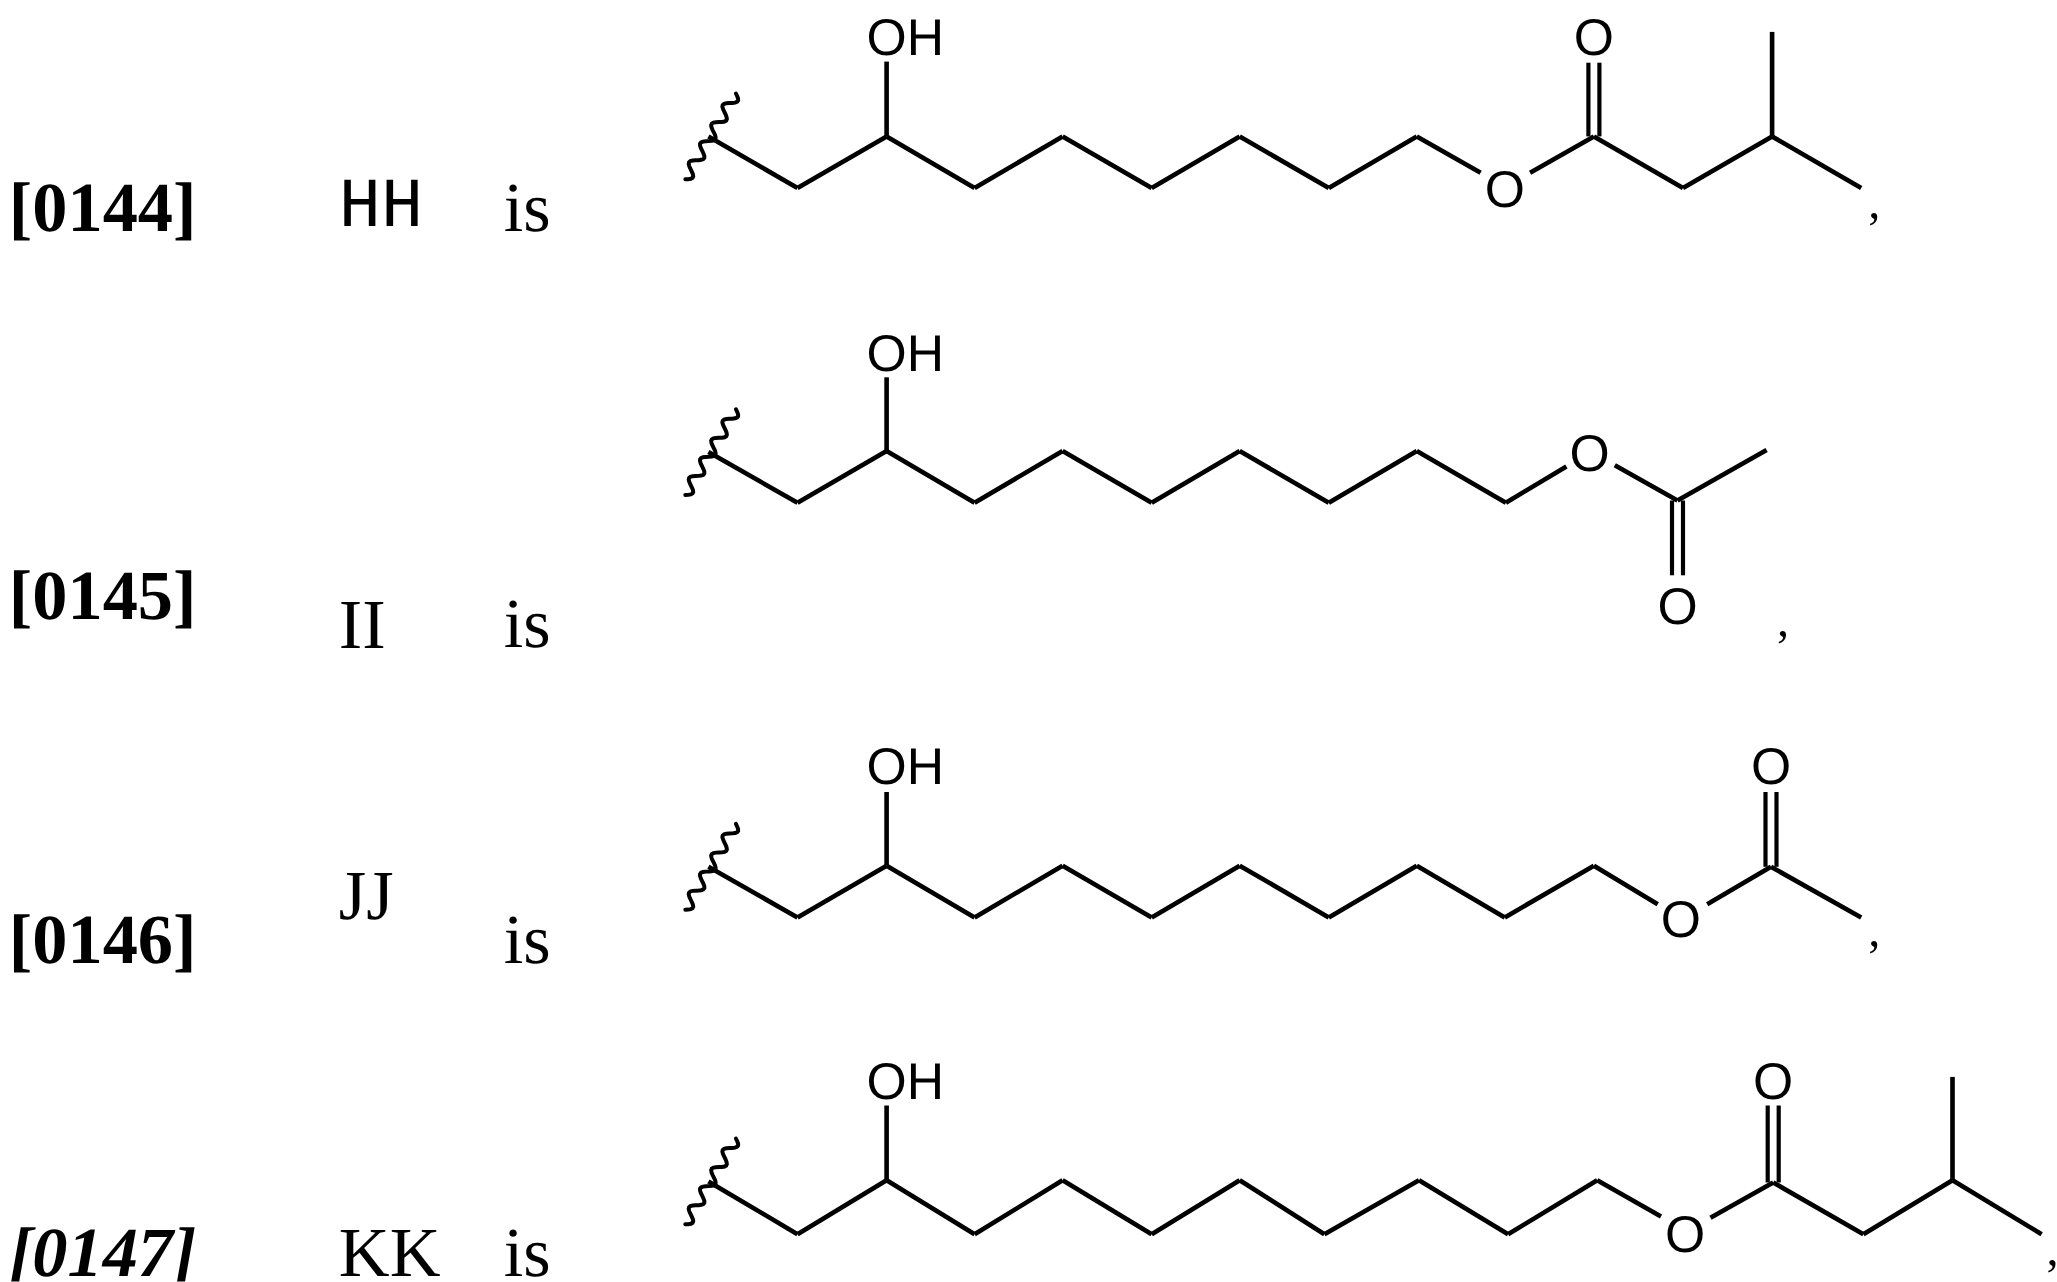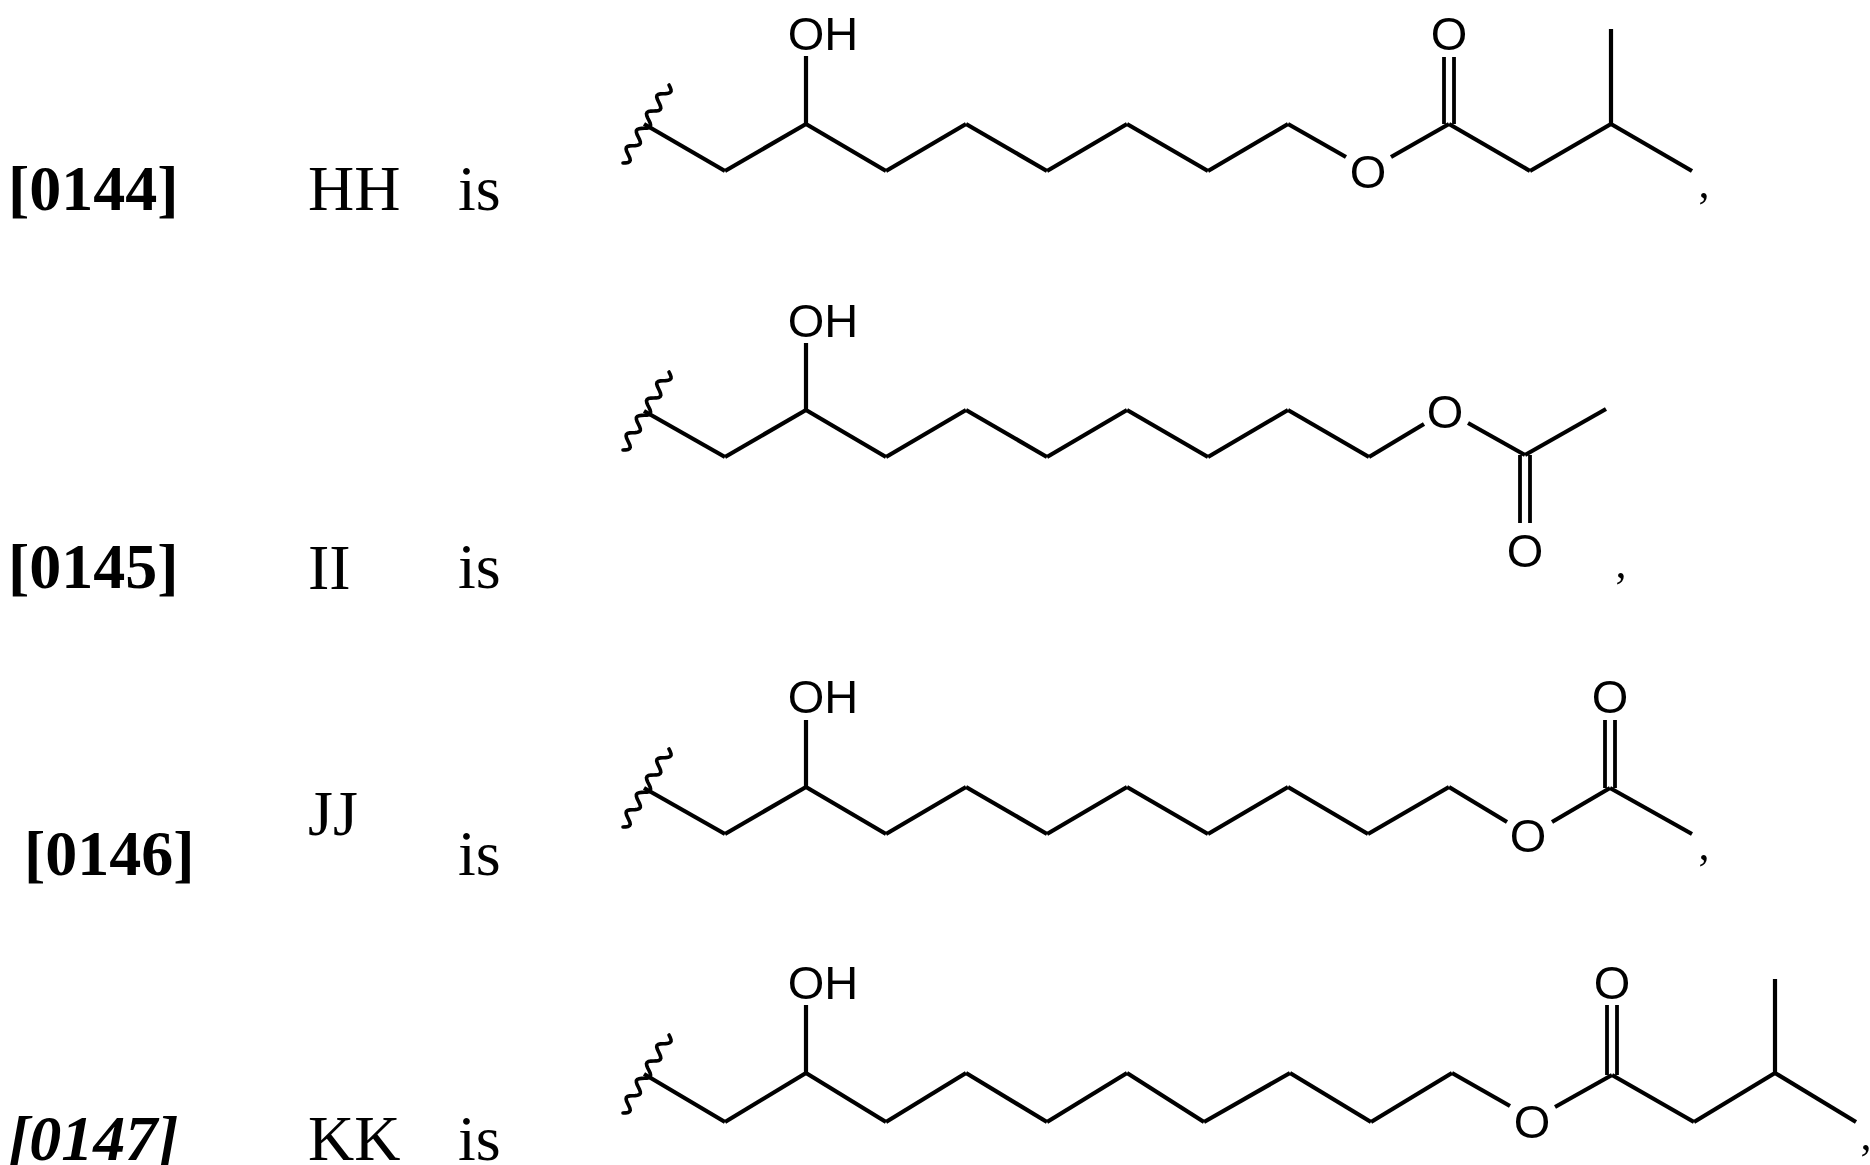--- a/index.html
+++ b/index.html
@@ -22,26 +22,26 @@
     #chem .comma {
       font-family: "Liberation Serif", "DejaVu Serif", serif;
       font-size: 44px;
     }
   </style>
 </head>
 <body>
 
 <div id="labels">
     <div class="label num" style="left: 8px; top: 157px;">[0144]</div>
-    <div class="label code" style="left: 308px; top: 157px;">HH</div>
+    <div class="label code" style="left: 308px; top: 157px; font-family: Liberation Mono, monospace;">HH</div>
     <div class="label verb" style="left: 458px; top: 157px;">is</div>
-    <div class="label num" style="left: 8px; top: 535px;">[0145]</div>
+    <div class="label num" style="left: 8px; top: 510px;">[0145]</div>
     <div class="label code" style="left: 308px; top: 536px;">II</div>
     <div class="label verb" style="left: 458px; top: 535px;">is</div>
-    <div class="label num" style="left: 24px; top: 822px;">[0146]</div>
+    <div class="label num" style="left: 8px; top: 822px;">[0146]</div>
     <div class="label code" style="left: 308px; top: 782px;">JJ</div>
     <div class="label verb" style="left: 458px; top: 822px;">is</div>
     <div class="label num" style="left: 8px; top: 1107px; font-style: italic;">[0147]</div>
     <div class="label code" style="left: 308px; top: 1107px;">KK</div>
     <div class="label verb" style="left: 458px; top: 1107px;">is</div>
   </div>
 
 <svg id="chem" width="1870" height="1165" viewBox="0 0 1870 1165" xmlns="http://www.w3.org/2000/svg">
     <g>
       <path d="M623.0 163.0 L625.7 162.9 L628.0 162.5 L629.6 161.6 L630.2 160.2 L629.9 158.3 L628.9 156.0 L627.7 153.5 L626.6 151.1 L626.1 149.0 L626.4 147.5 L627.6 146.4 L629.7 145.9 L632.3 145.7 L635.1 145.6 L637.5 145.3 L639.4 144.6 L640.3 143.4 L640.3 141.7 L639.5 139.5 L638.3 137.0 L637.1 134.5 L636.4 132.3 L636.4 130.6 L637.3 129.4 L639.1 128.7 L641.6 128.4 L644.4 128.3 L647.0 128.1 L649.1 127.6 L650.3 126.5 L650.6 125.0 L650.1 122.9 L649.0 120.5 L647.7 118.0 L646.8 115.7 L646.5 113.8 L647.1 112.4 L648.6 111.5 L650.9 111.1 L653.7 111.0 L656.4 110.9 L658.7 110.5 L660.2 109.6 L660.8 108.2 L660.5 106.3 L659.6 104.0 L658.4 101.5 L657.3 99.1 L656.7 97.0 L657.0 95.5 L658.3 94.4 L660.3 93.9 L663.0 93.7 L665.7 93.6 L668.2 93.3 L670.0 92.6 L671.0 91.4 L671.0 89.7 L670.2 87.5 L669.0 85.0 " fill="none" stroke="#000000" stroke-width="3.6" stroke-linecap="round"></path>

